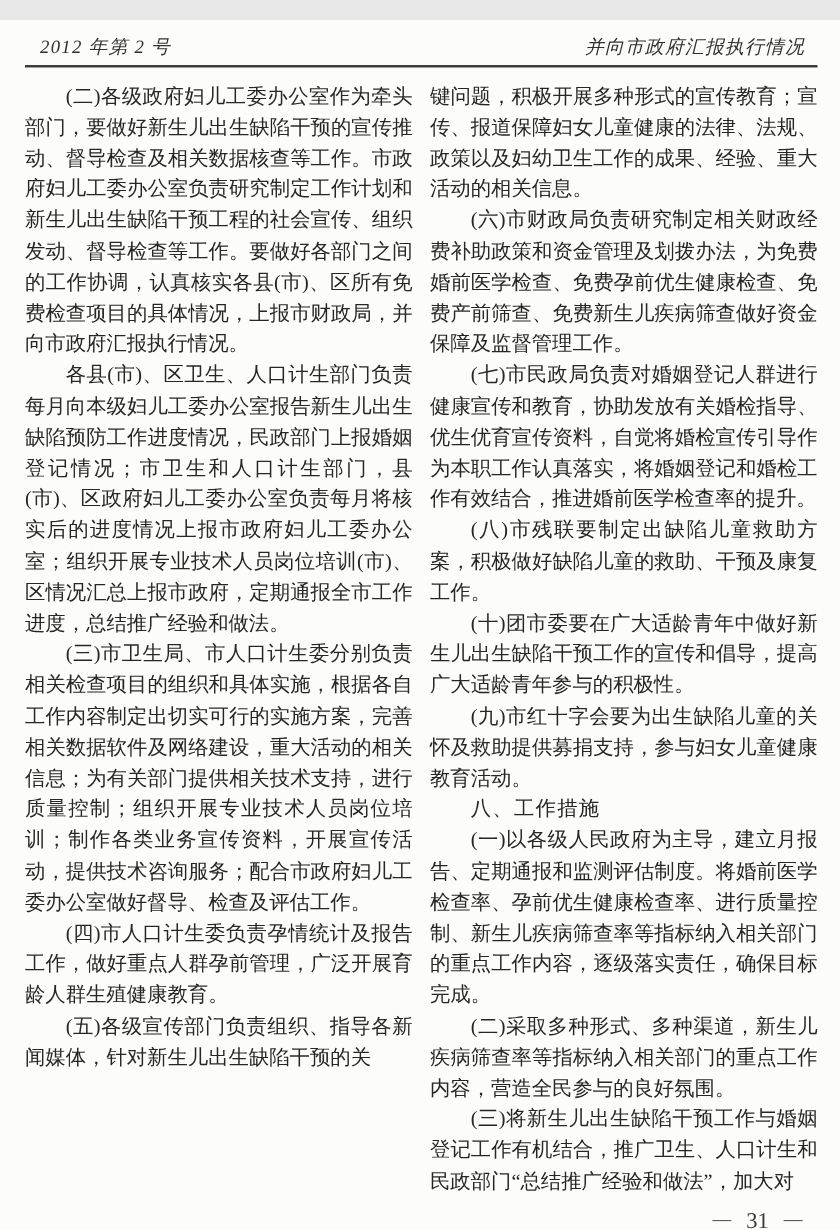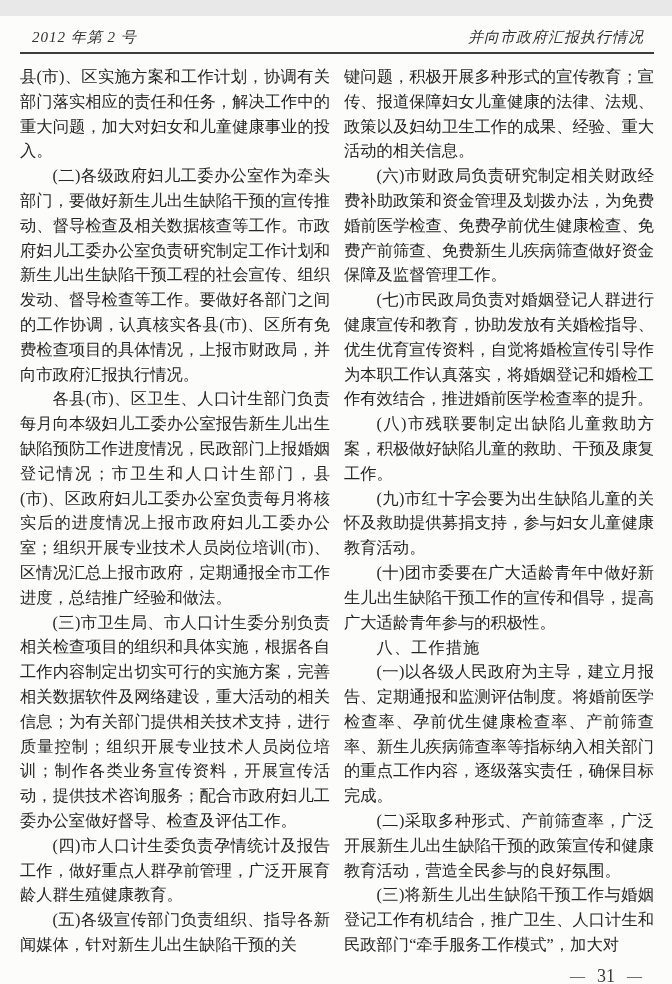--- a/index.html
+++ b/index.html
@@ -68,39 +68,38 @@
 
   <div class="hdr">
     <span>2012 年第 2 号</span>
     <span>并向市政府汇报执行情况</span>
   </div>
   <div class="rule"></div>
 
   <div class="cols">
 
     <div class="col">
-      <p class="para cont">县(市)、区实施方案和工作计划，协调有关部门落实相应的责任和任务，解决工作中的重大问题，加大对妇女和儿童健康事业的投入。</p>
       <p class="para">(二)各级政府妇儿工委办公室作为牵头部门，要做好新生儿出生缺陷干预的宣传推动、督导检查及相关数据核查等工作。市政府妇儿工委办公室负责研究制定工作计划和新生儿出生缺陷干预工程的社会宣传、组织发动、督导检查等工作。要做好各部门之间的工作协调，认真核实各县(市)、区所有免费检查项目的具体情况，上报市财政局，并向市政府汇报执行情况。</p>
       <p class="para">各县(市)、区卫生、人口计生部门负责每月向本级妇儿工委办公室报告新生儿出生缺陷预防工作进度情况，民政部门上报婚姻登记情况；市卫生和人口计生部门，县(市)、区政府妇儿工委办公室负责每月将核实后的进度情况上报市政府妇儿工委办公室；组织开展专业技术人员岗位培训(市)、区情况汇总上报市政府，定期通报全市工作进度，总结推广经验和做法。</p>
       <p class="para">(三)市卫生局、市人口计生委分别负责相关检查项目的组织和具体实施，根据各自工作内容制定出切实可行的实施方案，完善相关数据软件及网络建设，重大活动的相关信息；为有关部门提供相关技术支持，进行质量控制；组织开展专业技术人员岗位培训；制作各类业务宣传资料，开展宣传活动，提供技术咨询服务；配合市政府妇儿工委办公室做好督导、检查及评估工作。</p>
       <p class="para">(四)市人口计生委负责孕情统计及报告工作，做好重点人群孕前管理，广泛开展育龄人群生殖健康教育。</p>
       <p class="para">(五)各级宣传部门负责组织、指导各新闻媒体，针对新生儿出生缺陷干预的关</p>
     </div>
 
     <div class="col">
       <p class="para cont">键问题，积极开展多种形式的宣传教育；宣传、报道保障妇女儿童健康的法律、法规、政策以及妇幼卫生工作的成果、经验、重大活动的相关信息。</p>
       <p class="para">(六)市财政局负责研究制定相关财政经费补助政策和资金管理及划拨办法，为免费婚前医学检查、免费孕前优生健康检查、免费产前筛查、免费新生儿疾病筛查做好资金保障及监督管理工作。</p>
       <p class="para">(七)市民政局负责对婚姻登记人群进行健康宣传和教育，协助发放有关婚检指导、优生优育宣传资料，自觉将婚检宣传引导作为本职工作认真落实，将婚姻登记和婚检工作有效结合，推进婚前医学检查率的提升。</p>
       <p class="para">(八)市残联要制定出缺陷儿童救助方案，积极做好缺陷儿童的救助、干预及康复工作。</p>
+      <p class="para">(十)团市委要在广大适龄青年中做好新生儿出生缺陷干预工作的宣传和倡导，提高广大适龄青年参与的积极性。</p>
       <p class="para">(九)市红十字会要为出生缺陷儿童的关怀及救助提供募捐支持，参与妇女儿童健康教育活动。</p>
-      <p class="para">(十)团市委要在广大适龄青年中做好新生儿出生缺陷干预工作的宣传和倡导，提高广大适龄青年参与的积极性。</p>
       <p class="para heading">八、工作措施</p>
-      <p class="para">(一)以各级人民政府为主导，建立月报告、定期通报和监测评估制度。将婚前医学检查率、孕前优生健康检查率、产前筛查率、新生儿疾病筛查率等指标纳入相关部门的重点工作内容，逐级落实责任，确保目标完成。</p>
-      <p class="para">(二)采取多种形式、产前筛查率，广泛开展新生儿出生缺陷干预的政策宣传和健康教育活动，营造全民参与的良好氛围。</p>
-      <p class="para">(三)将新生儿出生缺陷干预工作与婚姻登记工作有机结合，推广卫生、人口计生和民政部门“牵手服务工作模式”，加大对</p>
+      <p class="para">(一)以各级人民政府为主导，建立月报告、定期通报和监测评估制度。将婚前医学检查率、孕前优生健康检查率、进行质量控制、新生儿疾病筛查率等指标纳入相关部门的重点工作内容，逐级落实责任，确保目标完成。</p>
+      <p class="para">(二)采取多种形式、多种渠道，新生儿疾病筛查率等指标纳入相关部门的重点工作内容，营造全民参与的良好氛围。</p>
+      <p class="para">(三)将新生儿出生缺陷干预工作与婚姻登记工作有机结合，推广卫生、人口计生和民政部门“总结推广经验和做法”，加大对</p>
     </div>
 
   </div>
 
   <div class="footer">
     <span class="dash">—</span>
     <span class="num">31</span>
     <span class="dash">—</span>
   </div>
 

